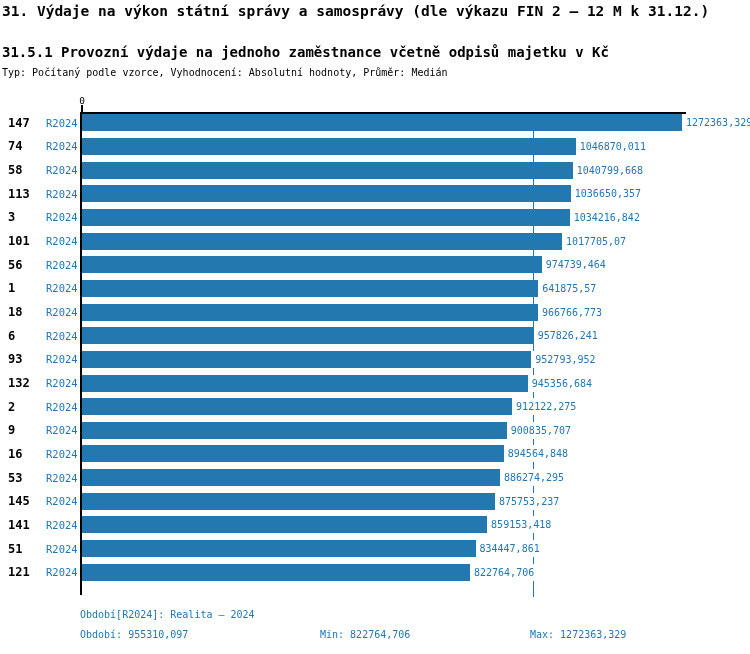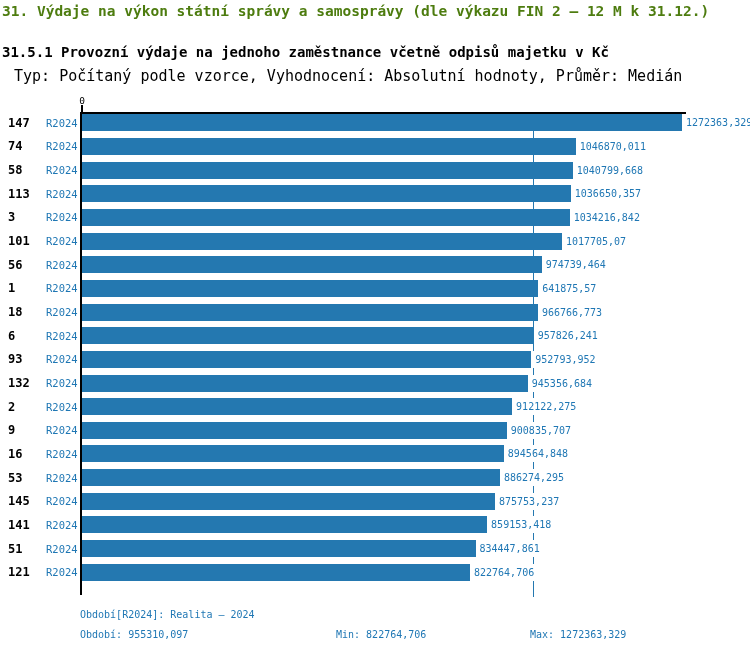--- a/index.html
+++ b/index.html
@@ -1,22 +1,22 @@
 <!DOCTYPE html>
 <html><head>
 <meta charset="utf-8">
 <style>
   * { margin:0; padding:0; box-sizing:border-box; }
   html,body { width:750px; height:654px; background:#fff;
     font-family:"DejaVu Sans Mono", monospace; }
   body { position:relative; overflow:hidden; }
 
-  .title1 { position:absolute; left:2px; top:3px; font-size:14.5px; font-weight:bold; color:#4d7c0f; white-space:nowrap; }
+  .title1 { position:absolute; left:2px; top:3px; font-size:14.5px; font-weight:bold; color:#000000; white-space:nowrap; }
   .title2 { position:absolute; left:2px; top:44px; font-size:14px; font-weight:bold; color:#000000; white-space:nowrap; }
-  .meta   { position:absolute; left:14px; top:67px; font-size:15px; color:#000; white-space:nowrap; }
+  .meta   { position:absolute; left:2px; top:67px; font-size:10px; color:#000; white-space:nowrap; }
 
   .zero-label { position:absolute; left:82px; top:95px; transform:translateX(-50%); font-size:9.5px; color:#000; }
   .zero-tick  { position:absolute; left:81px; top:105px; width:1.5px; height:7px; background:#000; }
   .axis-h { position:absolute; left:81px; top:112px; width:605px; height:1.5px; background:#000; z-index:3; }
   .axis-v { position:absolute; left:80px; top:112px; width:2px; height:483px; background:#000; z-index:3; }
 
   .median-line { position:absolute; top:112px; width:1.5px; height:485px; background:#2478b0; z-index:1; }
 
   .rows { position:absolute; left:0; top:111px; width:750px; z-index:2; }
   .row  { position:relative; height:23.66px; }
@@ -25,21 +25,21 @@
   .ser  { position:absolute; left:46px; top:50%; transform:translateY(-50%);
           font-size:10.5px; color:#1f77b4; }
   .barwrap { position:absolute; left:82px; top:3.3px; height:17px; width:668px;
              display:flex; align-items:center; background:#fff; }
   .bar  { height:17px; background:#2478b0; flex:0 0 auto; }
   .val  { margin-left:4px; font-size:10px; color:#1f77b4; white-space:nowrap; }
 
   .footer-period { position:absolute; left:80px; top:609px; font-size:10px; color:#1f77b4; white-space:nowrap; }
   .footer-stats  { position:absolute; left:0; top:629px; width:750px; font-size:10px; color:#1f77b4; }
   .footer-median { position:absolute; left:80px; white-space:nowrap; }
-  .footer-min    { position:absolute; left:336px; white-space:nowrap; }
+  .footer-min    { position:absolute; left:320px; white-space:nowrap; }
   .footer-max    { position:absolute; left:530px; white-space:nowrap; }
 </style>
 </head>
 <body>
 
 <div class="title1">31. Výdaje na výkon státní správy a samosprávy (dle výkazu FIN 2 – 12 M k 31.12.)</div>
 <div class="title2">31.5.1 Provozní výdaje na jednoho zaměstnance včetně odpisů majetku v Kč</div>
 <div class="meta">Typ: Počítaný podle vzorce, Vyhodnocení: Absolutní hodnoty, Průměr: Medián</div>
 
 <div class="zero-label">0</div>

